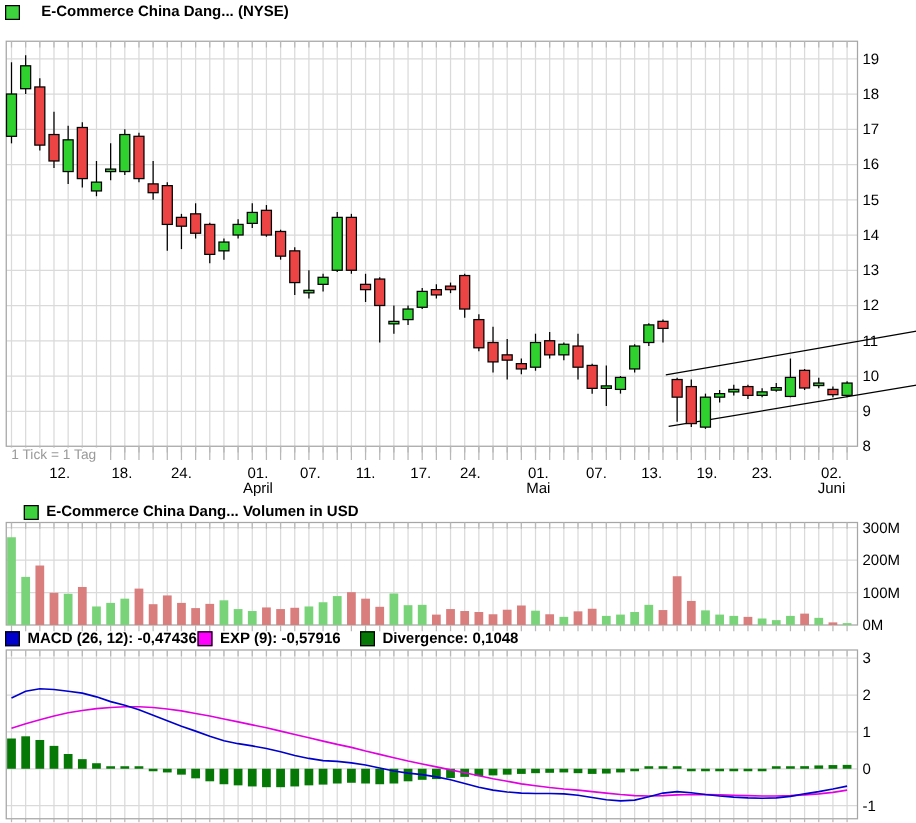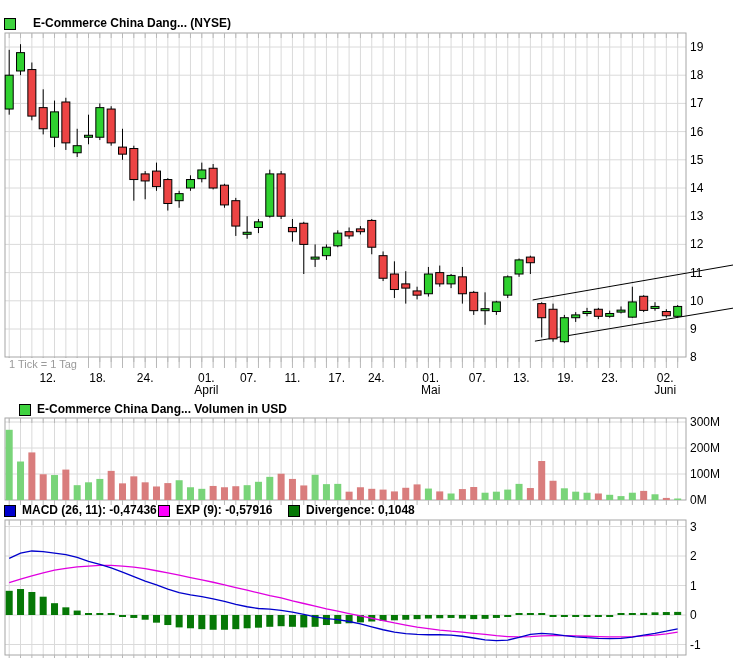--- a/index.html
+++ b/index.html
@@ -929,36 +929,36 @@
         <polyline points="9.2,582.55 20.53,579.01 31.86,575.765 43.19,572.815 54.519999999999996,570.16 65.85,568.39 77.18,566.915 88.51,566.03 99.84,565.44 111.17,565.44 122.5,566.03 133.82999999999998,567.21 145.16,568.685 156.48999999999998,570.75 167.82,572.815 179.14999999999998,575.175 190.48,577.535 201.81,579.895 213.14,582.255 224.47,584.91 235.79999999999998,587.565 247.13,590.22 258.46,592.875 269.78999999999996,595.53 281.12,597.89 292.45,600.84 303.78,603.495 315.11,606.15 326.44,608.805 337.77,611.165 349.09999999999997,613.525 360.43,615.885 371.76,618.245 383.09,620.605 394.42,622.965 405.75,625.03 417.08,627.095 428.40999999999997,628.57 439.74,630.045 451.07,631.225 462.4,632.11 473.73,633.29 485.06,634.47 496.39,635.65 507.71999999999997,636.535 519.0500000000001,636.83 530.38,636.535 541.71,635.945 553.0400000000001,635.65 564.37,635.65 575.7,635.945 587.0300000000001,636.24 598.36,636.535 609.69,636.83 621.0200000000001,636.83 632.35,636.535 643.6800000000001,635.945 655.0100000000001,635.06 666.34,633.88 677.6700000000001,632.11" fill="none" stroke="#e000e0" stroke-width="1.3"></polyline>
         <polyline points="9.2,558.36 20.53,553.05 31.86,550.985 43.19,551.575 54.519999999999996,553.05 65.85,554.525 77.18,557.475 88.51,561.31 99.84,564.26 111.17,567.8 122.5,572.225 133.82999999999998,576.65 145.16,581.075 156.48999999999998,584.91 167.82,589.04 179.14999999999998,592.58 190.48,594.94 201.81,596.71 213.14,598.775 224.47,601.43 235.79999999999998,604.38 247.13,606.74 258.46,608.51 269.78999999999996,609.1 281.12,610.28 292.45,612.05 303.78,614.41 315.11,616.77 326.44,618.54 337.77,619.72 349.09999999999997,621.49 360.43,623.85 371.76,626.8 383.09,629.75 394.42,632.11 405.75,633.585 417.08,634.47 428.40999999999997,634.765 439.74,634.765 451.07,635.06 462.4,636.24 473.73,638.01 485.06,639.78 496.39,640.665 507.71999999999997,640.075 519.0500000000001,637.42 530.38,634.47 541.71,633.29 553.0400000000001,634.175 564.37,635.65 575.7,636.83 587.0300000000001,637.715 598.36,638.305 609.69,638.6 621.0200000000001,638.305 632.35,637.125 643.6800000000001,635.06 655.0100000000001,633.29 666.34,631.225 677.6700000000001,628.865" fill="none" stroke="#0000cc" stroke-width="1.3"></polyline>
         <text x="690" y="648.5" text-anchor="start" font-family="&quot;Liberation Sans&quot;, sans-serif" font-size="12px" fill="#000000">-1</text>
         <text x="690" y="619" text-anchor="start" font-family="&quot;Liberation Sans&quot;, sans-serif" font-size="12px" fill="#000000">0</text>
         <text x="690" y="589.5" text-anchor="start" font-family="&quot;Liberation Sans&quot;, sans-serif" font-size="12px" fill="#000000">1</text>
         <text x="690" y="560" text-anchor="start" font-family="&quot;Liberation Sans&quot;, sans-serif" font-size="12px" fill="#000000">2</text>
         <text x="690" y="530.5" text-anchor="start" font-family="&quot;Liberation Sans&quot;, sans-serif" font-size="12px" fill="#000000">3</text>
       </g>
     </svg>
 
-  <div class="hdr-row" style="left:4px;top:17px;gap:17px;">
+  <div class="hdr-row" style="left:4px;top:3px;gap:17px;">
     <span class="swatch" style="background: rgb(63, 210, 63);"></span>
     <span class="txt">E-Commerce China Dang... (NYSE)</span>
   </div>
 
   <div id="tick-note">1 Tick = 1 Tag</div>
 
   <div class="hdr-row" style="left:4px;top:403px;margin-left:15px;">
     <span class="swatch" style="background: rgb(63, 210, 63);"></span>
     <span class="txt">E-Commerce China Dang... Volumen in USD</span>
   </div>
 
   <div>
     <div class="legend-item" style="left:4px;top:504px;">
       <span class="swatch" style="background: rgb(0, 0, 204);"></span>
-      <span class="txt">MACD (26, 11): -0,47436</span>
+      <span class="txt">MACD (26, 12): -0,47436</span>
     </div>
     <div class="legend-item" style="left:158px;top:504px;">
       <span class="swatch" style="background: rgb(255, 0, 255);"></span>
       <span class="txt">EXP (9): -0,57916</span>
     </div>
     <div class="legend-item" style="left:288px;top:504px;text-align:right;">
       <span class="swatch" style="background: rgb(6, 120, 6);"></span>
       <span class="txt">Divergence: 0,1048</span>
     </div>
   </div>

